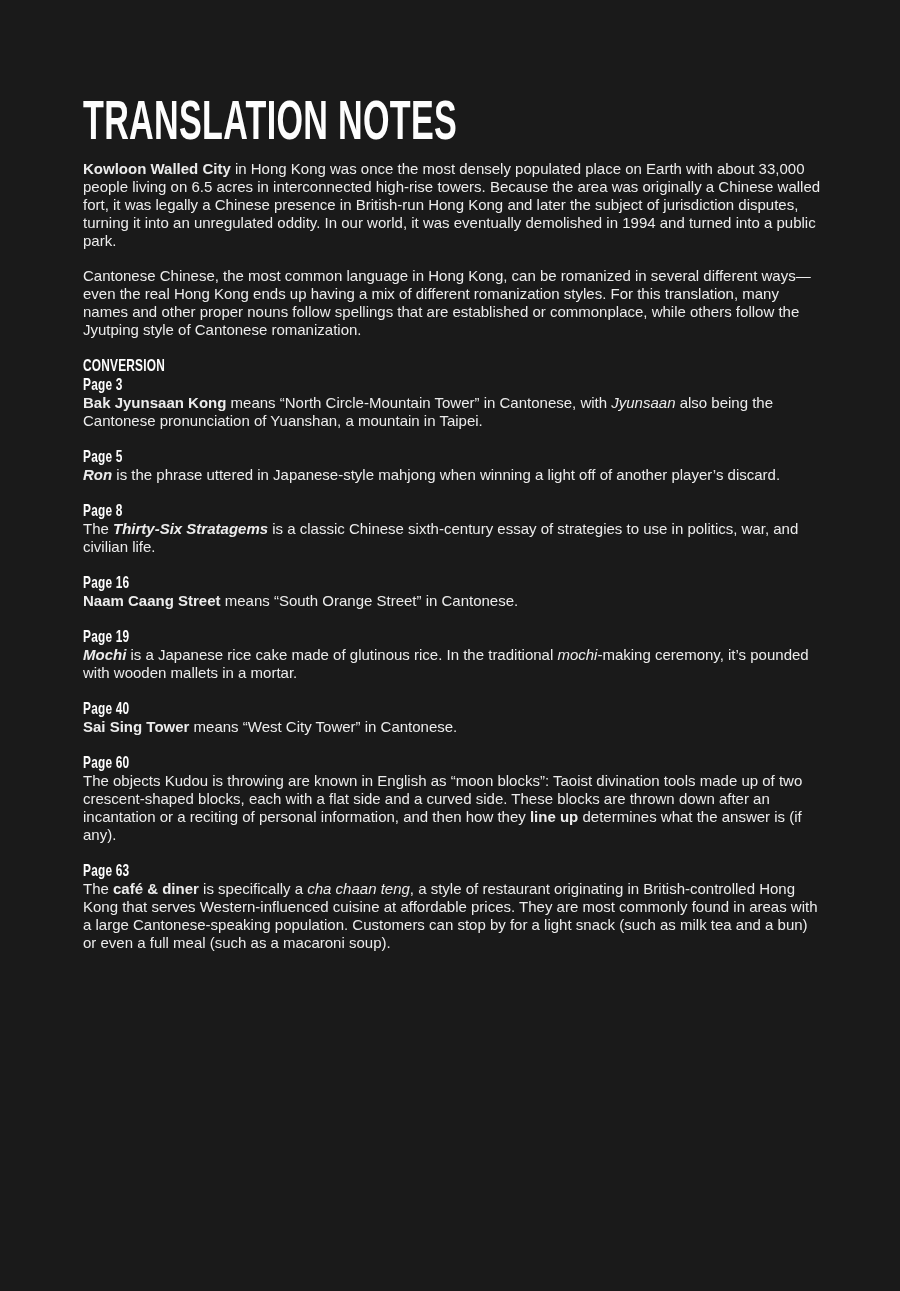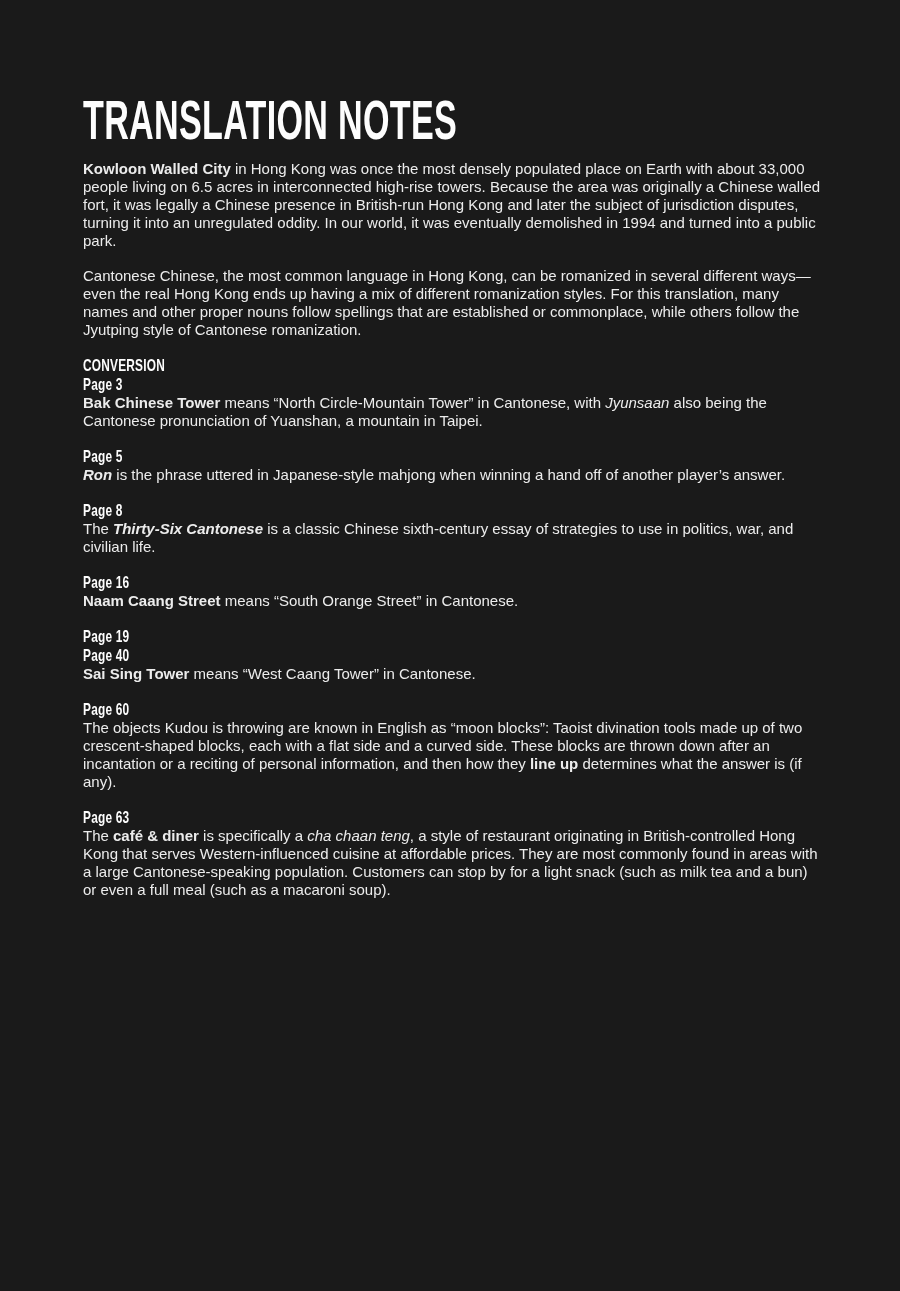--- a/index.html
+++ b/index.html
@@ -65,40 +65,41 @@
         <p class="para"><span class="b">Kowloon Walled City</span><span> in Hong Kong was once the most densely populated place on Earth with about 33,000 people living on 6.5 acres in interconnected high-rise towers. Because the area was originally a Chinese walled fort, it was legally a Chinese presence in British-run Hong Kong and later the subject of jurisdiction disputes, turning it into an unregulated oddity. In our world, it was eventually demolished in 1994 and turned into a public park.</span></p>
       </section>
       <section>
         <p class="para"><span>Cantonese Chinese, the most common language in Hong Kong, can be romanized in several different ways—even the real Hong Kong ends up having a mix of different romanization styles. For this translation, many names and other proper nouns follow spellings that are established or commonplace, while others follow the Jyutping style of Cantonese romanization.</span></p>
       </section>
       <section>
         <div class="sec-heading">CONVERSION</div>
       </section>
       <section>
         <div class="sec-heading">Page 3</div>
-        <p class="para"><span class="b">Bak Chinese Tower</span><span> means “North Circle-Mountain Tower” in Cantonese, with </span><span class="i">Jyunsaan</span><span> also being the Cantonese pronunciation of Yuanshan, a mountain in Taipei.</span></p>
+        <p class="para"><span class="b">Bak Jyunsaan Kong</span><span> means “North Circle-Mountain Tower” in Cantonese, with </span><span class="i">Jyunsaan</span><span> also being the Cantonese pronunciation of Yuanshan, a mountain in Taipei.</span></p>
       </section>
       <section>
         <div class="sec-heading">Page 5</div>
-        <p class="para"><span class="bi">Ron</span><span> is the phrase uttered in Japanese-style mahjong when winning a hand off of another player’s answer.</span></p>
+        <p class="para"><span class="bi">Ron</span><span> is the phrase uttered in Japanese-style mahjong when winning a light off of another player’s discard.</span></p>
       </section>
       <section>
         <div class="sec-heading">Page 8</div>
-        <p class="para"><span>The </span><span class="bi">Thirty-Six Cantonese</span><span> is a classic Chinese sixth-century essay of strategies to use in politics, war, and civilian life.</span></p>
+        <p class="para"><span>The </span><span class="bi">Thirty-Six Stratagems</span><span> is a classic Chinese sixth-century essay of strategies to use in politics, war, and civilian life.</span></p>
       </section>
       <section>
         <div class="sec-heading">Page 16</div>
         <p class="para"><span class="b">Naam Caang Street</span><span> means “South Orange Street” in Cantonese.</span></p>
       </section>
       <section>
         <div class="sec-heading">Page 19</div>
+        <p class="para"><span class="bi">Mochi</span><span> is a Japanese rice cake made of glutinous rice. In the traditional </span><span class="i">mochi</span><span>-making ceremony, it’s pounded with wooden mallets in a mortar.</span></p>
       </section>
       <section>
         <div class="sec-heading">Page 40</div>
-        <p class="para"><span class="b">Sai Sing Tower</span><span> means “West Caang Tower” in Cantonese.</span></p>
+        <p class="para"><span class="b">Sai Sing Tower</span><span> means “West City Tower” in Cantonese.</span></p>
       </section>
       <section>
         <div class="sec-heading">Page 60</div>
         <p class="para"><span>The objects Kudou is throwing are known in English as “moon blocks”: Taoist divination tools made up of two crescent-shaped blocks, each with a flat side and a curved side. These blocks are thrown down after an incantation or a reciting of personal information, and then how they </span><span class="b">line up</span><span> determines what the answer is (if any).</span></p>
       </section>
       <section>
         <div class="sec-heading">Page 63</div>
         <p class="para"><span>The </span><span class="b">café &amp; diner</span><span> is specifically a </span><span class="i">cha chaan teng</span><span>, a style of restaurant originating in British-controlled Hong Kong that serves Western-influenced cuisine at affordable prices. They are most commonly found in areas with a large Cantonese-speaking population. Customers can stop by for a light snack (such as milk tea and a bun) or even a full meal (such as a macaroni soup).</span></p>
       </section>
     </div>

